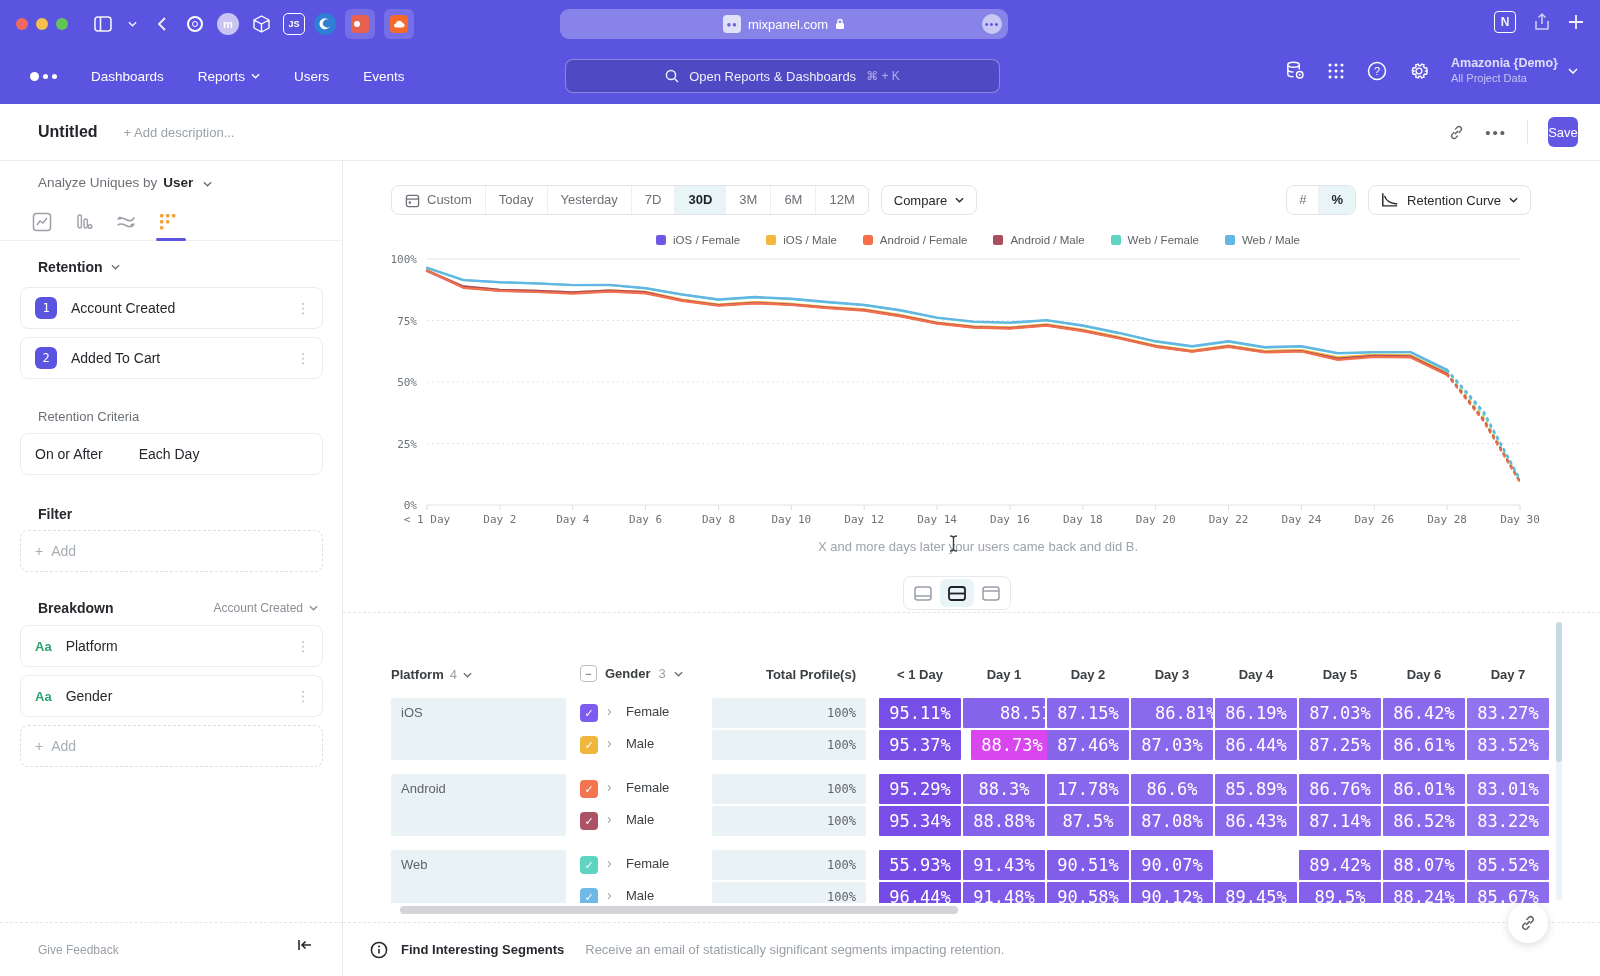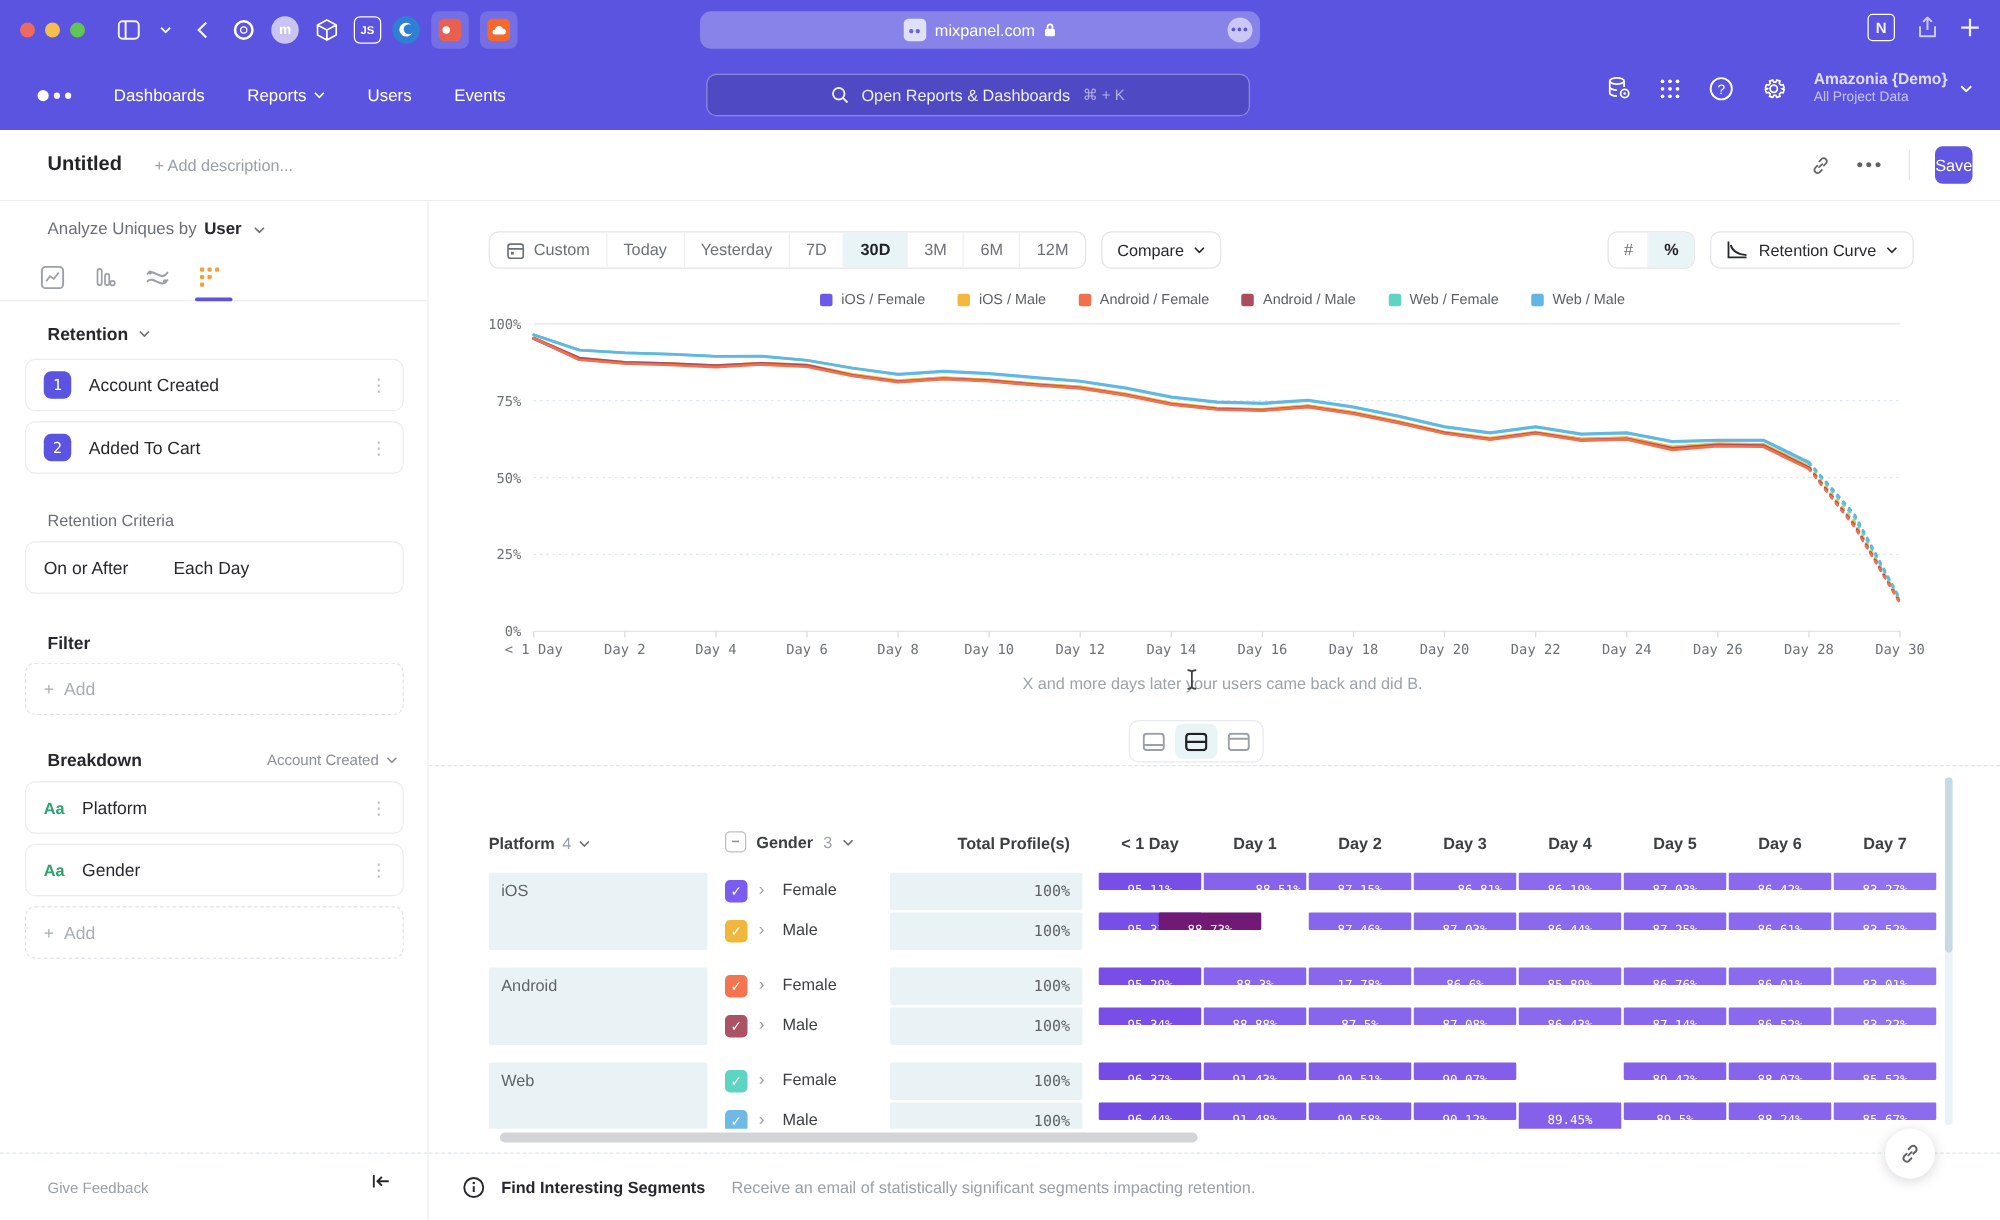--- a/index.html
+++ b/index.html
@@ -93,21 +93,21 @@
   .th-total { position:absolute; left:369px; width:154px; top:6px; text-align:right; padding-right:10px; font-weight:700; }
   .day-h { position:absolute; top:6px; width:82px; text-align:center; font-weight:700; }
   .tbody { position:absolute; left:0; top:537px; width:100%; height:205px; overflow:hidden; }
   .tgroup { position:relative; margin-bottom:14px; }
   .pcell { position:absolute; left:48px; top:0; width:175px; height:100%; background:#e9f3f6; border-radius:2px; padding:7px 0 0 10px; font-size:13px; color:#5f6368; }
   .trow { position:absolute; left:0; width:100%; height:30px; }
   .cb { position:absolute; left:237px; top:6px; width:18px; height:18px; border-radius:4px; color:#fff; font-size:11px; display:flex; align-items:center; justify-content:center; }
   .rchev { position:absolute; left:264px; top:5px; color:#9aa0a8; font-size:14px; }
   .glabel { position:absolute; left:283px; top:6px; font-size:13px; color:#3c4043; }
   .tcell { position:absolute; left:369px; width:154px; height:30px; background:#e9f3f6; color:#5f6368; font-family:"DejaVu Sans Mono",monospace; font-size:12px; line-height:30px; text-align:right; padding-right:10px; border-radius:2px; }
-  .dcell { position:absolute; top:0; width:82px; height:14px; color:#fff; font-family:"DejaVu Sans Mono",monospace; font-size:10px; line-height:30px; text-align:center; border-radius:1px; }
+  .dcell { position:absolute; top:0; width:82px; height:30px; color:#fff; font-family:"DejaVu Sans Mono",monospace; font-size:17px; line-height:30px; text-align:center; border-radius:1px; }
   .hscroll { position:absolute; left:57px; top:745px; width:558px; height:8px; background:#d3d4d7; border-radius:4px; }
   .vscroll { position:absolute; left:1213px; top:461px; width:6px; height:278px; background:#eaf3f7; border-radius:3px; }
   .vscroll i { display:block; width:6px; height:140px; background:#c6dae2; border-radius:3px; }
   .main-foot { position:absolute; left:0; top:761px; width:100%; height:54px; border-top:1px dashed #dce8ee; display:flex; align-items:center; padding-left:27px; gap:13px; }
   .ff-title { font-size:13px; font-weight:700; color:#26282d; }
   .ff-desc { font-size:13px; color:#9aa0a8; margin-left:8px; }
   .float-link { position:absolute; left:1165px; top:742px; width:40px; height:40px; border-radius:50%; background:#fff; box-shadow:0 2px 10px rgba(40,40,60,.18); display:flex; align-items:center; justify-content:center; color:#5f6368; }
   svg { display:block; }
 </style>
 </head>
@@ -589,21 +589,21 @@
           <span class="dcell" style="left: 956px; background: rgb(137, 104, 236);">87.03%</span>
           <span class="dcell" style="left: 1040px; background: rgb(139, 105, 237);">86.42%</span>
           <span class="dcell" style="left: 1124px; background: rgb(145, 115, 239);">83.27%</span>
         </div>
         <div class="trow" style="top: 32px;">
           <span class="cb" style="background:#f0b73c">✓</span>
           <span class="rchev">›</span>
           <span class="glabel">Male</span>
           <span class="tcell mono">100%</span>
           <span class="dcell" style="left: 536px; background: rgb(119, 78, 230);">95.37%</span>
-          <span class="dcell" style="left: 584px; background: #701a75;">88.73%</span>
+          <span class="dcell" style="left: 628px; background: #d946ef;">88.73%</span>
           <span class="dcell" style="left: 704px; background: rgb(136, 102, 236);">87.46%</span>
           <span class="dcell" style="left: 788px; background: rgb(137, 104, 236);">87.03%</span>
           <span class="dcell" style="left: 872px; background: rgb(139, 105, 237);">86.44%</span>
           <span class="dcell" style="left: 956px; background: rgb(137, 103, 236);">87.25%</span>
           <span class="dcell" style="left: 1040px; background: rgb(138, 105, 237);">86.61%</span>
           <span class="dcell" style="left: 1124px; background: rgb(145, 114, 239);">83.52%</span>
         </div>
       </div>
       <div class="tgroup" style="height: 62px;">
         <div class="pcell">Android</div>
@@ -636,21 +636,21 @@
           <span class="dcell" style="left: 1124px; background: rgb(145, 115, 239);">83.22%</span>
         </div>
       </div>
       <div class="tgroup" style="height: 62px;">
         <div class="pcell">Web</div>
         <div class="trow" style="top: 0px;">
           <span class="cb" style="background:#5ed4c2">✓</span>
           <span class="rchev">›</span>
           <span class="glabel">Female</span>
           <span class="tcell mono">100%</span>
-          <span class="dcell" style="left: 536px; background: rgb(117, 75, 229);">96.37%</span>
+          <span class="dcell" style="left: 536px; background: rgb(117, 75, 229);">55.93%</span>
           <span class="dcell" style="left: 620px; background: rgb(128, 90, 233);">91.43%</span>
           <span class="dcell" style="left: 704px; background: rgb(130, 93, 234);">90.51%</span>
           <span class="dcell" style="left: 788px; background: rgb(131, 94, 234);">90.07%</span>
           <span class="dcell" style="left: 872px; background: rgb(132, 96, 235); margin-top: 44px;">89.37%</span>
           <span class="dcell" style="left: 956px; background: rgb(132, 96, 235);">89.42%</span>
           <span class="dcell" style="left: 1040px; background: rgb(135, 100, 236);">88.07%</span>
           <span class="dcell" style="left: 1124px; background: rgb(140, 108, 237);">85.52%</span>
         </div>
         <div class="trow" style="top: 32px;">
           <span class="cb" style="background:#6fb9e6">✓</span>

